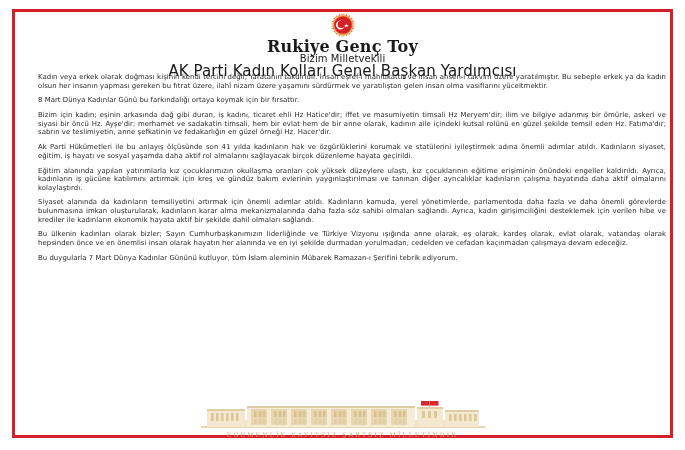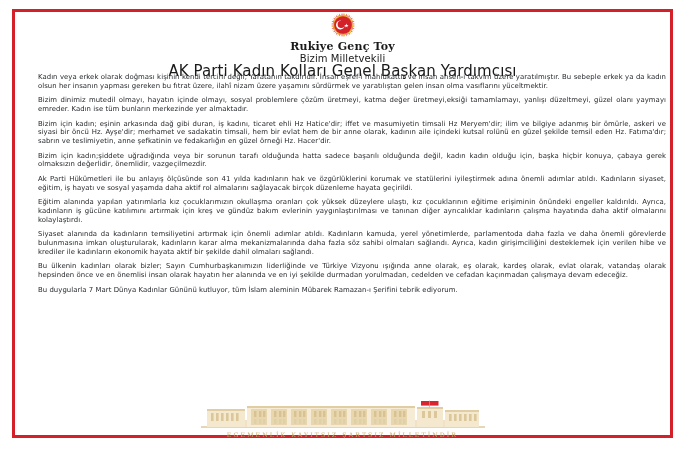--- a/index.html
+++ b/index.html
@@ -56,21 +56,21 @@
     width: 46px;
     height: 26px;
     margin: 0 auto;
     position: relative;
   }
   #emblem svg { display: block; }
 
   #name-line {
     font-family: "DejaVu Serif", serif;
     font-weight: bold;
-    font-size: 11px;
+    font-size: 16px;
     color: #1a1a1a;
     letter-spacing: 0.2px;
     margin-top: 2px;
     line-height: 13px;
   }
   #role-line-1 {
     font-family: "DejaVu Sans", sans-serif;
     font-size: 10px;
     color: #1a1a1a;
     line-height: 12px;
@@ -196,23 +196,22 @@
       </svg>
     </div>
 
     <div id="name-line">Rukiye Genç Toy</div>
     <div id="role-line-1">Bizim Milletvekili</div>
     <div id="role-line-2">AK Parti Kadın Kolları Genel Başkan Yardımcısı</div>
   </div>
 
   <div id="body-text">
     <p class="para">Kadın veya erkek olarak doğması kişinin kendi tercihi değil, Yaratanın takdiridir. İnsan eşref-i mahlukattır ve insan ahsen-i takvim üzere yaratılmıştır. Bu sebeple erkek ya da kadın olsun her insanın yapması gereken bu fıtrat üzere, ilahî nizam üzere yaşamını sürdürmek ve yaratılıştan gelen insan olma vasıflarını yüceltmektir.</p>
-    <p class="para">Bizim dinimiz mutedil olmayı, hayatın içinde olmayı, sosyal problemlere çözüm üretmeyi, katma değer üretmeyi,eksiği tamamlamayı, yanlışı düzeltmeyi, güzel olanı yaymayı emreder. Kadın ise tüm bunların merkezinde yer almaktadır.</p>
+    <p class="para">8 Mart Dünya Kadınlar Günü bu farkındalığı ortaya koymak için bir fırsattır.</p>
     <p class="para">Bizim için kadın; eşinin arkasında dağ gibi duran, iş kadını, ticaret ehli Hz Hatice'dir; iffet ve masumiyetin timsali Hz Meryem'dir; ilim ve bilgiye adanmış bir ömürle, askeri ve siyasi bir öncü Hz. Ayşe'dir; merhamet ve sadakatin timsali, hem bir evlat hem de bir anne olarak, kadının aile içindeki kutsal rolünü en güzel şekilde temsil eden Hz. Fatıma'dır; sabrın ve teslimiyetin, anne şefkatinin ve fedakarlığın en güzel örneği Hz. Hacer'dir.</p>
-    <p class="para">Bizim için kadın;şiddete uğradığında veya bir sorunun tarafı olduğunda hatta sadece başarılı olduğunda değil, kadın kadın olduğu için, başka hiçbir konuya, çabaya gerek olmaksızın değerlidir, önemlidir, vazgeçilmezdir.</p>
     <p class="para">Ak Parti Hükümetleri ile bu anlayış ölçüsünde son 41 yılda kadınların hak ve özgürlüklerini korumak ve statülerini iyileştirmek adına önemli adımlar atıldı. Kadınların siyaset, eğitim, iş hayatı ve sosyal yaşamda daha aktif rol almalarını sağlayacak birçok düzenleme hayata geçirildi.</p>
     <p class="para">Eğitim alanında yapılan yatırımlarla kız çocuklarımızın okullaşma oranları çok yüksek düzeylere ulaştı, kız çocuklarının eğitime erişiminin önündeki engeller kaldırıldı. Ayrıca, kadınların iş gücüne katılımını artırmak için kreş ve gündüz bakım evlerinin yaygınlaştırılması ve tanınan diğer ayrıcalıklar kadınların çalışma hayatında daha aktif olmalarını kolaylaştırdı.</p>
     <p class="para">Siyaset alanında da kadınların temsiliyetini artırmak için önemli adımlar atıldı. Kadınların kamuda, yerel yönetimlerde, parlamentoda daha fazla ve daha önemli görevlerde bulunmasına imkan oluşturularak, kadınların karar alma mekanizmalarında daha fazla söz sahibi olmaları sağlandı. Ayrıca, kadın girişimciliğini desteklemek için verilen hibe ve krediler ile kadınların ekonomik hayata aktif bir şekilde dahil olmaları sağlandı.</p>
     <p class="para">Bu ülkenin kadınları olarak bizler; Sayın Cumhurbaşkanımızın liderliğinde ve Türkiye Vizyonu ışığında anne olarak, eş olarak, kardeş olarak, evlat olarak, vatandaş olarak hepsinden önce ve en önemlisi insan olarak hayatın her alanında ve en iyi şekilde durmadan yorulmadan, cedelden ve cefadan kaçınmadan çalışmaya devam edeceğiz.</p>
     <p class="para">Bu duygularla 7 Mart Dünya Kadınlar Gününü kutluyor, tüm İslam aleminin Mübarek Ramazan-ı Şerifini tebrik ediyorum.</p>
   </div>
 
   <div id="footer">
 
     <div id="building">

